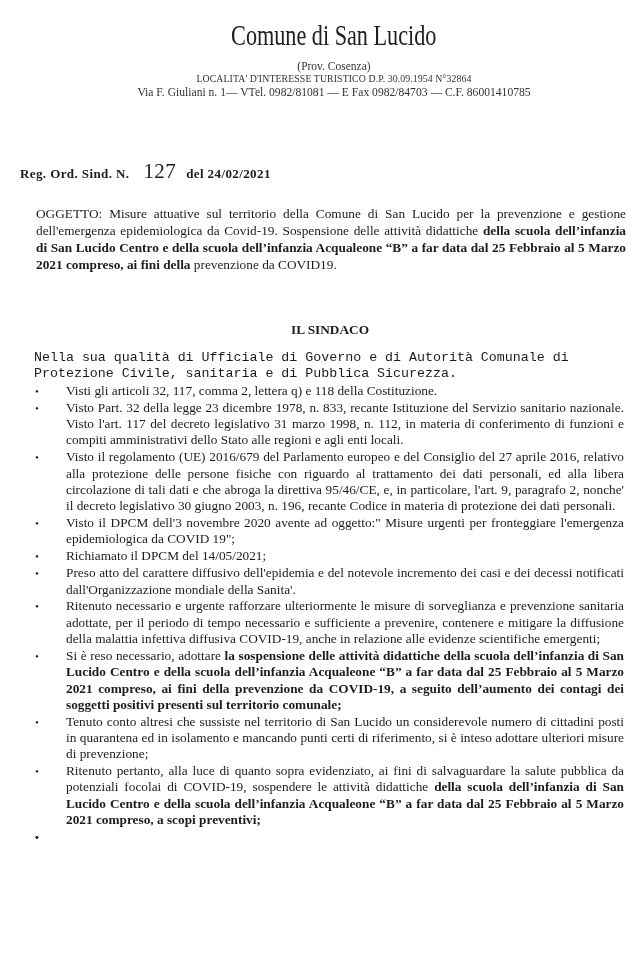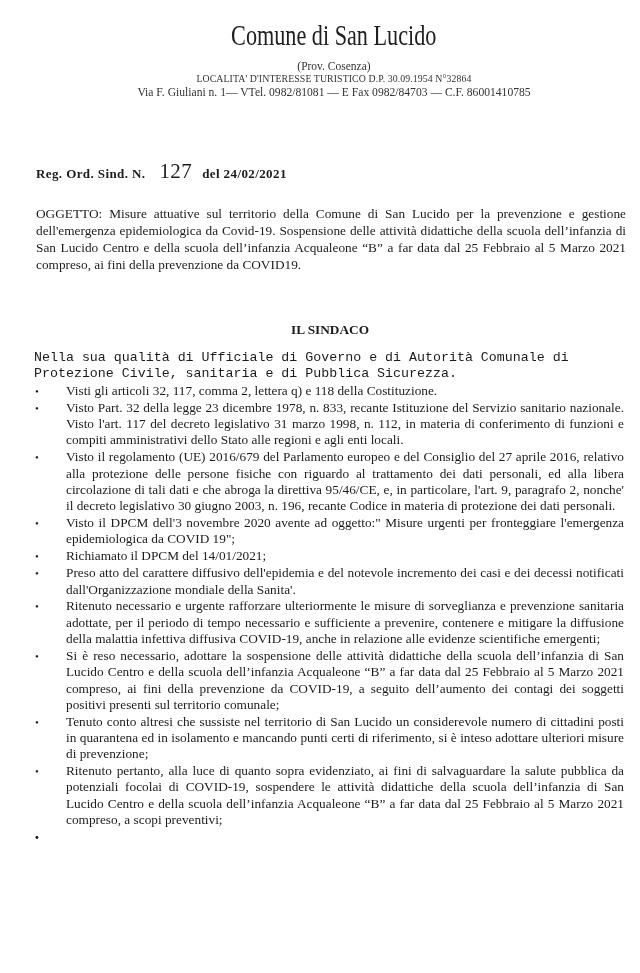--- a/index.html
+++ b/index.html
@@ -5,31 +5,31 @@
   html, body { margin:0; padding:0; background:#ffffff; }
   body { width:640px; height:973px; overflow:hidden; position:relative;
          font-family:"Liberation Serif","DejaVu Serif",serif; color:#1c1c1c; }
   .abs { position:absolute; }
   .title-wrap { position:absolute; left:0; top:18px; width:668px; text-align:center; }
   .title-wrap span { display:inline-block; font-size:30px; transform:scaleX(0.74); transform-origin:center; color:#202020; }
   .hline { left:0; width:668px; text-align:center; font-size:10.5px; color:#333; }
   .prov { top:60px; font-size:11.5px; }
   .loc { top:73px; font-size:9.8px; letter-spacing:0.1px; }
   .via { top:86px; font-size:11.6px; }
-  .reg { left:36px; top:159px; font-size:13px; font-weight:bold; letter-spacing:0.4px; }
+  .reg { left:20px; top:159px; font-size:13px; font-weight:bold; letter-spacing:0.4px; }
   .reg .num { font-size:21px; font-weight:normal; margin:0 10px 0 14px; }
   .reg .date { font-weight:bold; }
   .ogg { left:36px; top:205px; width:590px; font-size:13.3px; line-height:17px; text-align:justify; }
   .sindaco { left:0; width:660px; top:322px; text-align:center; font-weight:bold; font-size:13.3px; }
   .intro { left:34px; top:350px; width:596px; font-size:13.3px; line-height:16.3px;font-family:Liberation Mono, monospace; }
   ul.list { position:absolute; left:30px; top:383px; width:594px; margin:0; padding:0; list-style:none;
             font-size:13.3px; line-height:16.3px; }
   ul.list li { position:relative; padding-left:36px; text-align:justify; margin:0 0 0.6px 0; }
   ul.list li .bullet { position:absolute; left:5px; top:0; font-size:11px; }
-  b { font-weight:normal; }
+  b { font-weight:bold; }
 </style>
 </head>
 <body>
 
 <div class="title-wrap">
   <span>Comune di San Lucido</span>
 </div>
 <div class="abs hline prov">(Prov. Cosenza)</div>
 <div class="abs hline loc">LOCALITA' D'INTERESSE TURISTICO D.P. 30.09.1954 N°32864</div>
 <div class="abs hline via">Via F. Giuliani n. 1— VTel. 0982/81081 — E Fax 0982/84703 — C.F. 86001410785</div>
@@ -42,21 +42,21 @@
 
 <div class="abs sindaco">IL SINDACO</div>
 
 <div class="abs intro">Nella sua qualità di Ufficiale di Governo e di Autorità Comunale di Protezione Civile, sanitaria e di Pubblica Sicurezza.</div>
 
 <ul class="list" id="items">
     <li><span class="bullet">•</span><span>Visti gli articoli 32, 117, comma 2, lettera q) e 118 della Costituzione.</span></li>
     <li><span class="bullet">•</span><span>Visto Part. 32 della legge 23 dicembre 1978, n. 833, recante Istituzione del Servizio sanitario nazionale. Visto l'art. 117 del decreto legislativo 31 marzo 1998, n. 112, in materia di conferimento di funzioni e compiti amministrativi dello Stato alle regioni e agli enti locali.</span></li>
     <li><span class="bullet">•</span><span>Visto il regolamento (UE) 2016/679 del Parlamento europeo e del Consiglio del 27 aprile 2016, relativo alla protezione delle persone fisiche con riguardo al trattamento dei dati personali, ed alla libera circolazione di tali dati e che abroga la direttiva 95/46/CE, e, in particolare, l'art. 9, paragrafo 2, nonche' il decreto legislativo 30 giugno 2003, n. 196, recante Codice in materia di protezione dei dati personali.</span></li>
     <li><span class="bullet">•</span><span>Visto il DPCM dell'3 novembre 2020 avente ad oggetto:" Misure urgenti per fronteggiare l'emergenza epidemiologica da COVID 19";</span></li>
-    <li><span class="bullet">•</span><span>Richiamato il DPCM  del 14/01/2021;</span></li>
+    <li><span class="bullet">•</span><span>Richiamato il DPCM  del 14/05/2021;</span></li>
     <li><span class="bullet">•</span><span>Preso atto del carattere diffusivo dell'epidemia e del notevole incremento dei casi e dei decessi notificati dall'Organizzazione mondiale della Sanita'.</span></li>
     <li><span class="bullet">•</span><span>Ritenuto necessario e urgente rafforzare ulteriormente le misure di sorveglianza e prevenzione sanitaria adottate, per il periodo di tempo necessario e sufficiente a prevenire, contenere e mitigare la diffusione della malattia infettiva diffusiva COVID-19, anche in relazione alle evidenze scientifiche emergenti;</span></li>
     <li><span class="bullet">•</span><span>Si è reso necessario, adottare </span><b>la sospensione delle attività didattiche della scuola dell’infanzia di San Lucido Centro e della scuola dell’infanzia Acqualeone  “B”  a far data dal 25 Febbraio al 5 Marzo 2021  compreso,  ai fini della prevenzione da COVID-19, a seguito dell’aumento dei contagi dei soggetti positivi presenti sul territorio comunale;</b></li>
     <li><span class="bullet">•</span><span>Tenuto conto altresi che sussiste nel territorio di San Lucido un considerevole numero di cittadini posti in quarantena ed in isolamento e mancando punti certi di riferimento, si è inteso adottare ulteriori misure di prevenzione;</span></li>
     <li><span class="bullet">•</span><span>Ritenuto pertanto, alla luce di quanto sopra evidenziato, ai fini di salvaguardare la salute pubblica da potenziali focolai di COVID-19, sospendere le attività didattiche </span><b>della scuola dell’infanzia di San Lucido Centro e della scuola dell’infanzia Acqualeone  “B”  a far data dal 25 Febbraio al 5 Marzo 2021  compreso, a scopi preventivi;</b></li>
     <li><span class="bullet">•</span></li>
     <li><span class="bullet">•</span></li>
     <li><span class="bullet">•</span></li>
   </ul>
 

